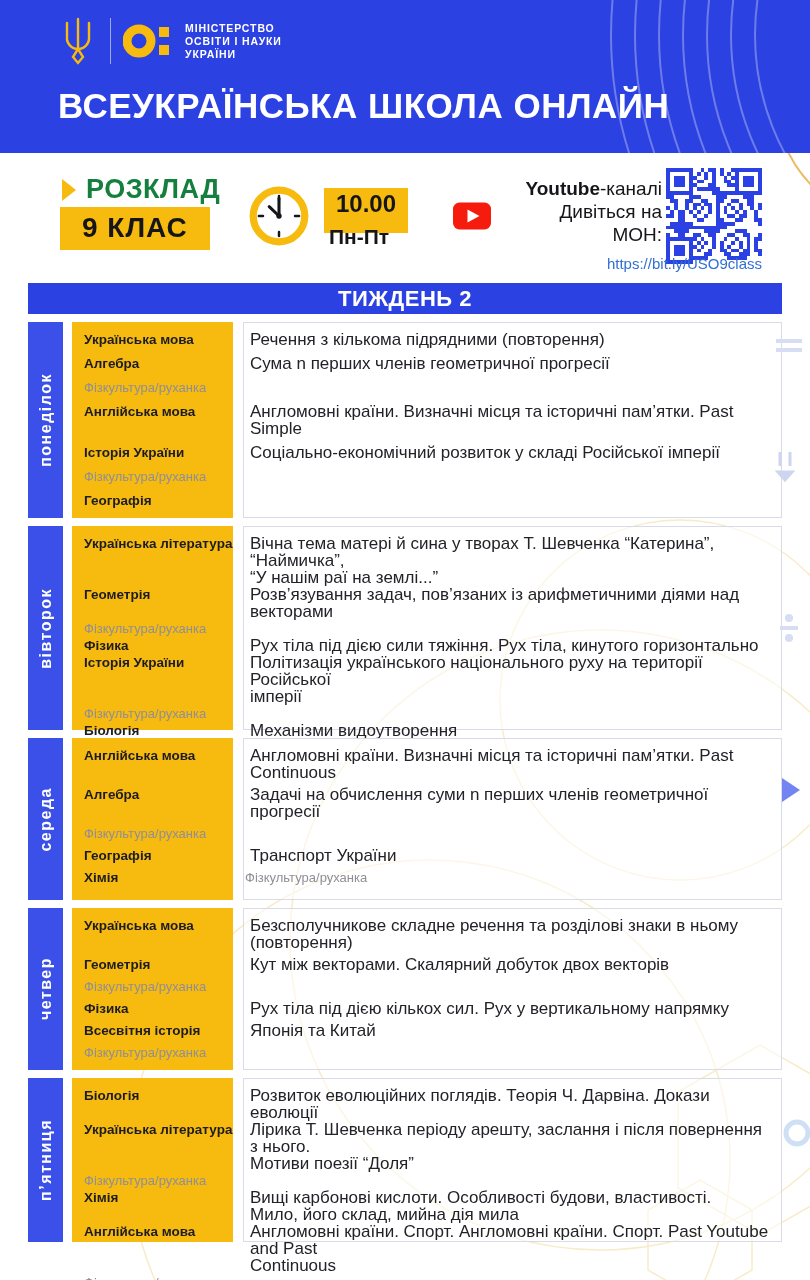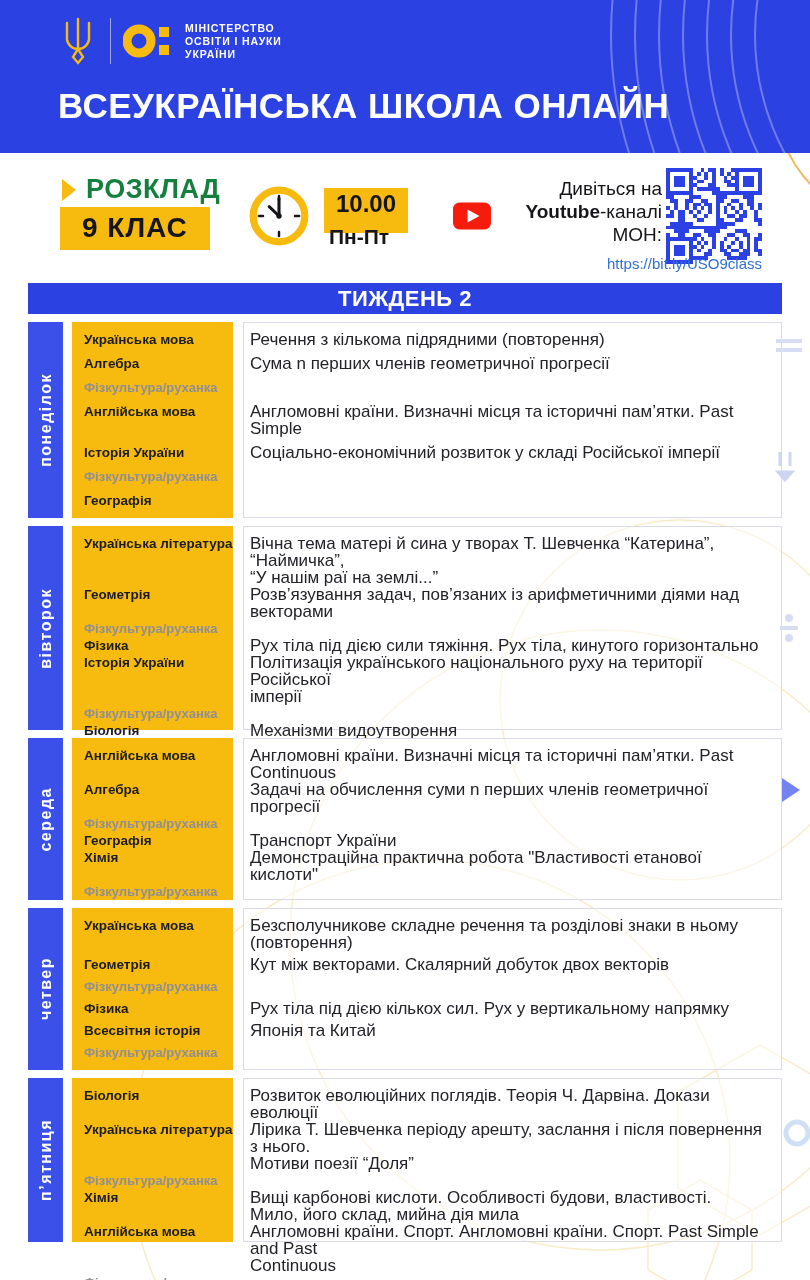--- a/index.html
+++ b/index.html
@@ -42,21 +42,21 @@
 
   
   #schedule{position:absolute;left:28px;top:322px;width:754px;z-index:1;}
   .day-block{position:relative;margin-bottom:8px;}
   .day-strip{position:absolute;left:0;top:0;bottom:0;width:35px;background:var(--day_blue);display:flex;align-items:center;justify-content:center;}
   .day-name{writing-mode:vertical-rl;transform:rotate(180deg);color:#fff;font-weight:bold;font-size:16px;letter-spacing:1.5px;}
   .subjects-bg{position:absolute;left:44px;top:0;bottom:0;width:161px;background:var(--yellow);}
   .topics-bg{position:absolute;left:215px;top:0;bottom:0;right:0;background:rgba(255,255,255,.55);border:1px solid var(--panel_border);}
   .rows{position:absolute;left:44px;right:0;top:9px;bottom:9px;display:grid;grid-template-columns:161px 1fr;align-content:space-between;}
   .subject{padding:0 4px 0 12px;font-size:13.5px;font-weight:bold;color:#1c1c22;white-space:nowrap;line-height:17px;}
-  .subject.pe{font-weight:bold;font-size:13px;color:var(--pe_gray);}
+  .subject.pe{font-weight:normal;font-size:13px;color:var(--pe_gray);}
   .topic{padding:0 10px 0 17px;font-size:17px;color:var(--text_dark);line-height:17px;white-space:pre-line;}
 </style>
 </head>
 <body>
 
 <div class="page">
 
   <svg class="bg-decor" width="810" height="1280" viewBox="0 0 810 1280">
     <g fill="none" stroke="#F2D894" stroke-width="1.5" opacity="0.5">
       <circle cx="600" cy="940" r="310"></circle>
@@ -126,22 +126,22 @@
       <circle cx="32" cy="32" r="2.6" fill="#16161a"></circle>
     </svg>
     <div class="time-box">10.00</div>
     <div class="days-range">Пн-Пт</div>
 
     <svg class="yt-icon" width="40" height="28" viewBox="0 0 40 28">
       <rect x="1" y="0.5" width="38" height="27" rx="6.5" fill="#F61C0D"></rect>
       <polygon points="15.5,7.5 27.5,14 15.5,20.5" fill="#fff"></polygon>
     </svg>
     <div class="watch-text">
+      <div><b>Youtube</b><span>-каналі</span></div>
       <div>Дивіться на</div>
-      <div><b>Youtube</b><span>-каналі</span></div>
       <div>МОН:</div>
     </div>
 
     <svg class="qr" id="qr" width="96" height="96" viewBox="0 0 25 25" shape-rendering="crispEdges">
         <rect width="25" height="25" fill="#fff"></rect>
         <rect x="0" y="0" width="1" height="1" fill="#2B41E3"></rect>
         <rect x="0" y="1" width="1" height="1" fill="#2B41E3"></rect>
         <rect x="0" y="2" width="1" height="1" fill="#2B41E3"></rect>
         <rect x="0" y="3" width="1" height="1" fill="#2B41E3"></rect>
         <rect x="0" y="4" width="1" height="1" fill="#2B41E3"></rect>
@@ -521,21 +521,20 @@
         <div class="rows">
           <div class="subject">Англійська мова</div>
           <div class="topic">Англомовні країни. Визначні місця та історичні пам’ятки. Past Continuous</div>
           <div class="subject">Алгебра</div>
           <div class="topic">Задачі на обчислення суми n перших членів геометричної прогресії</div>
           <div class="subject pe">Фізкультура/руханка</div>
           <div class="topic"></div>
           <div class="subject">Географія</div>
           <div class="topic">Транспорт України</div>
           <div class="subject">Хімія</div>
-          <div class="topic">Демонстраційна практична робота "Властивості етанової кислоти"</div>
           <div class="subject pe">Фізкультура/руханка</div>
           <div class="topic"></div>
         </div>
       </div>
       <div class="day-block" style="height: 162px;">
         <div class="day-strip">
           <div class="day-name">четвер</div>
         </div>
         <div class="subjects-bg"></div>
         <div class="topics-bg"></div>
@@ -566,21 +565,21 @@
           <div class="topic">Розвиток еволюційних поглядів. Теорія Ч. Дарвіна. Докази еволюції</div>
           <div class="subject">Українська література</div>
           <div class="topic">Лірика Т. Шевченка періоду арешту, заслання і після повернення з нього.
 Мотиви поезії “Доля”</div>
           <div class="subject pe">Фізкультура/руханка</div>
           <div class="topic"></div>
           <div class="subject">Хімія</div>
           <div class="topic">Вищі карбонові кислоти. Особливості будови, властивості.
 Мило, його склад, мийна дія мила</div>
           <div class="subject">Англійська мова</div>
-          <div class="topic">Англомовні країни. Спорт. Англомовні країни. Спорт. Past Simple and Past
+          <div class="topic">Англомовні країни. Спорт. Англомовні країни. Спорт. Past Youtube and Past
 Continuous</div>
           <div class="subject pe">Фізкультура/руханка</div>
           <div class="topic"></div>
         </div>
       </div>
     </div>
 
   <svg class="fg-decor" width="810" height="1280" viewBox="0 0 810 1280">
     <g stroke="#D7DDF3" stroke-width="4">
       <line x1="776" y1="341" x2="802" y2="341"></line>

